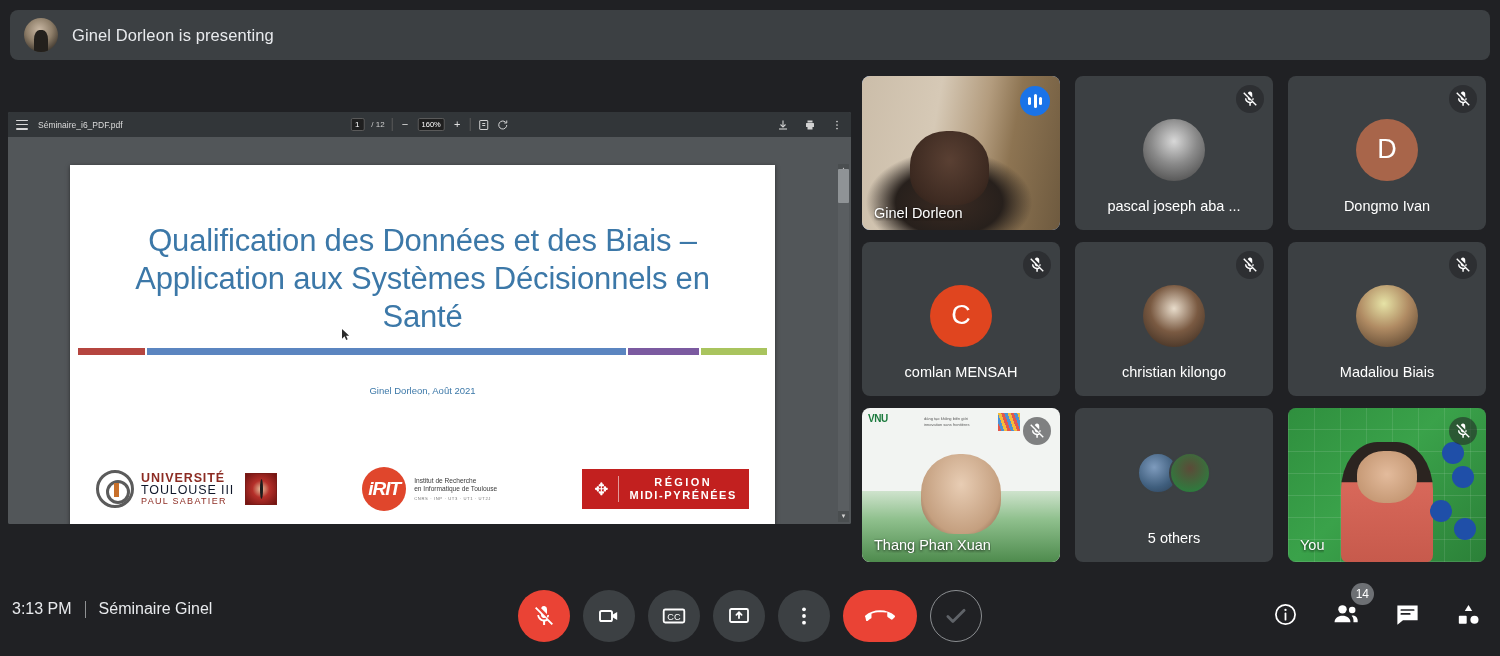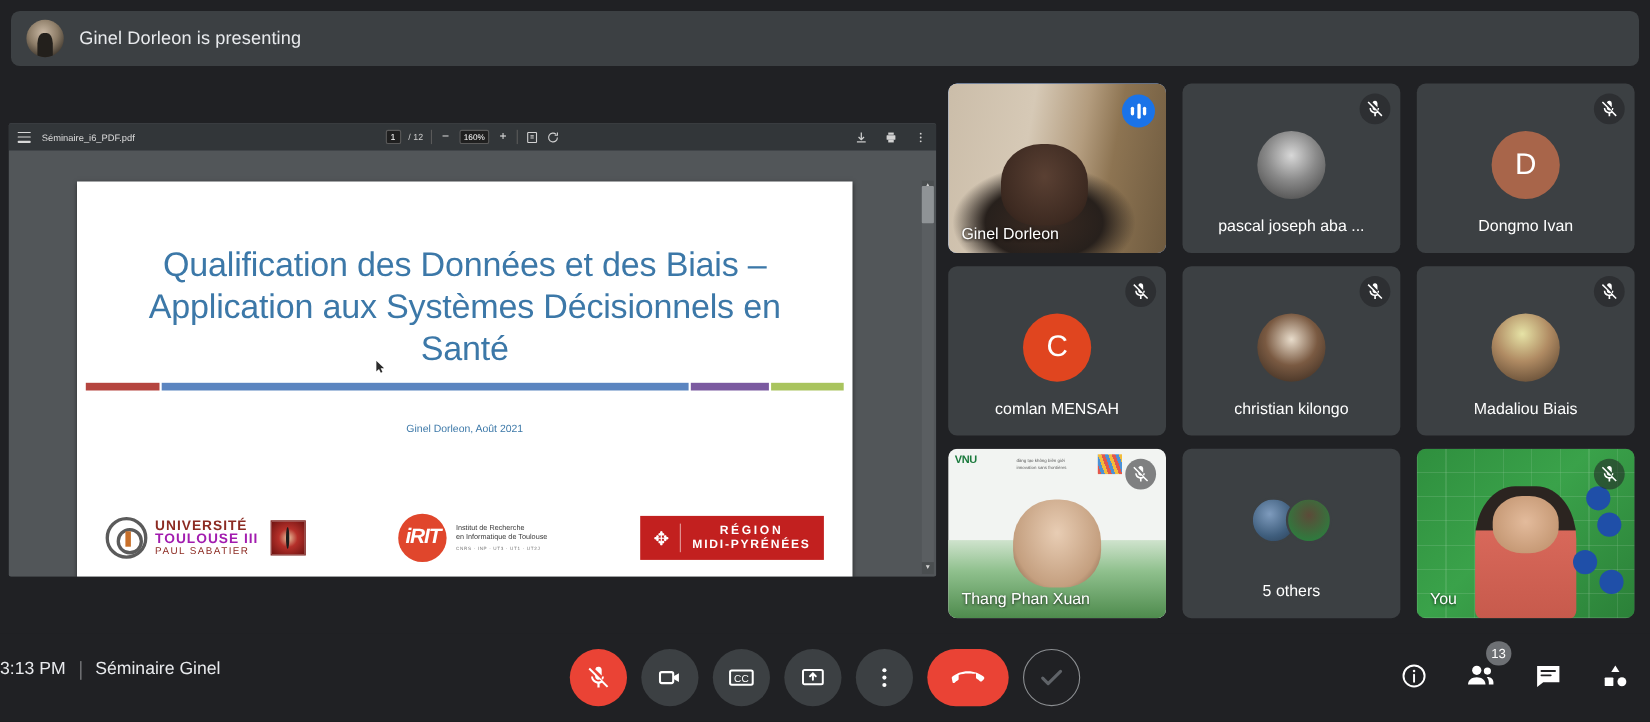--- a/index.html
+++ b/index.html
@@ -76,21 +76,21 @@
     display: flex; align-items: center; justify-content: space-between; padding: 0 26px; }
   .logo-ups { display: flex; align-items: center; gap: 7px; }
   .ups-mark { width: 38px; height: 38px; border-radius: 50%;
     border: 3px solid #5b5b5b; position: relative; }
   .ups-mark::before { content: ""; position: absolute; left: 7px; top: 7px;
     width: 18px; height: 18px; border: 3px solid #5b5b5b; border-radius: 50%; }
   .ups-mark::after { content: ""; position: absolute; left: 15px; top: 10px;
     width: 5px; height: 14px; background: #c8702a; }
   .ups-text { line-height: 1.02; }
   .ups-text .l1 { color: #8c2b22; font-size: 12.5px; font-weight: bold; letter-spacing: .9px; }
-  .ups-text .l2 { color: #a21caf; font-size: 12.5px; font-weight: bold; letter-spacing: .9px; }
+  .ups-text .l2 { color: #0f172a; font-size: 12.5px; font-weight: normal; letter-spacing: .9px; }
   .ups-text .l3 { color: #8c2b22; font-size: 9px; font-weight: normal; letter-spacing: 1.3px; }
   .ups-badge { width: 32px; height: 32px; background:
      radial-gradient(circle at 50% 50%, #e8c4a0 0%, #b5302a 40%, #6d1210 100%);
      border: 1px solid #7a1b17; margin-left: 4px; position: relative; }
   .ups-badge::after { content: ""; position: absolute; left: 45%; top: 18%; width: 10%; height: 64%;
     background: #1c1c1c; border-radius: 50%; }
 
   .logo-irit { display: flex; align-items: center; gap: 8px; justify-content: center; }
   .irit-circle { width: 44px; height: 44px; border-radius: 50%; background: #e0462c;
     color: #fff; display: flex; align-items: center; justify-content: center;
@@ -186,21 +186,21 @@
     background: linear-gradient(180deg, #2b2420 0%, #2b2420 33%, #d8685a 34%, #c75a4c 100%);
     border-radius: 40% 40% 6% 6%; }
   .vid-you .face { position: absolute; left: 35%; top: 28%; width: 30%; height: 34%;
     background: radial-gradient(ellipse at 50% 45%, #e3bb9c 0%, #c59874 75%, #8d6a4c 100%);
     border-radius: 45%; }
   .vid-you .bicon { position: absolute; width: 22px; height: 22px; border-radius: 50%;
     background: #1f4fa8; }
 
   
   .bottom { position: absolute; left: 0; bottom: 0; width: 1500px; height: 80px; background: #202124; }
-  .meet-meta { position: absolute; left: 0; top: 24px; display: flex; align-items: center;
+  .meet-meta { position: absolute; left: 12px; top: 24px; display: flex; align-items: center;
     gap: 13px; font-size: 16px; color: #e8eaed; }
   .meta-div { width: 1px; height: 17px; background: #8f9193; }
 
   .ctr-group { position: absolute; left: 50%; transform: translateX(-50%); top: 14px;
     display: flex; align-items: center; gap: 13px; }
   .ctr-btn { width: 52px; height: 52px; border-radius: 50%; background: #3c4043;
     display: flex; align-items: center; justify-content: center; cursor: pointer; border: none; }
   .ctr-btn.danger { background: #ea4335; }
   .ctr-btn.hangup { width: 74px; border-radius: 26px; background: #ea4335; }
   .ctr-btn.check { background: transparent; border: 1px solid #8b8e91; }
@@ -508,21 +508,21 @@
             <circle cx="12" cy="7.6" r="1.1" fill="#fff" stroke="none"></circle>
         </svg>
       </div>
       <div class="rg-item">
         <svg width="28" height="28" viewBox="0 0 24 24" fill="#fff">
           <circle cx="9" cy="8" r="3.6"></circle>
             <path d="M2.2 19c0-3.4 3-5.6 6.8-5.6s6.8 2.2 6.8 5.6z"></path>
           <circle cx="17.3" cy="8.6" r="2.8"></circle>
             <path d="M17.3 13.2c2.7 0 4.7 1.7 4.7 4.2v1.6h-3.6v-1.6c0-1.6-.6-3-1.6-4z"></path>
         </svg>
-        <span class="rg-badge">13</span>
+        <span class="rg-badge">14</span>
       </div>
       <div class="rg-item">
         <svg width="27" height="27" viewBox="0 0 24 24" fill="#fff">
           <path d="M3 4h18v13H8l-5 4z"></path>
             <path d="M6.5 8h11M6.5 11.5h7.5" stroke="#202124" stroke-width="1.5" stroke-linecap="round"></path>
         </svg>
       </div>
       <div class="rg-item">
         <svg width="27" height="27" viewBox="0 0 24 24" fill="#fff">
           <path d="M12 3.6l3.3 5.2H8.7z"></path>

